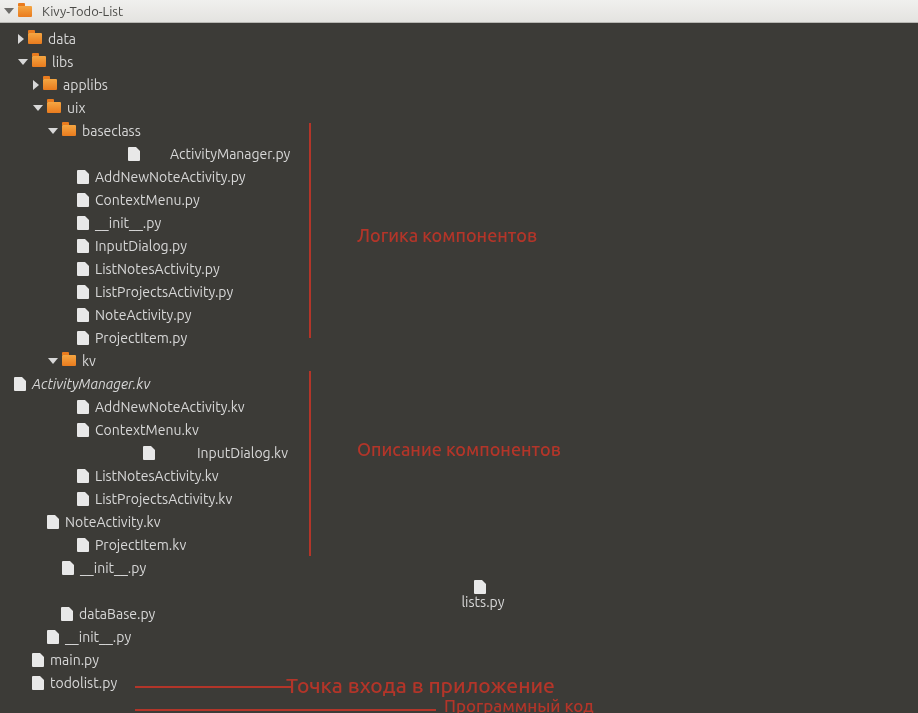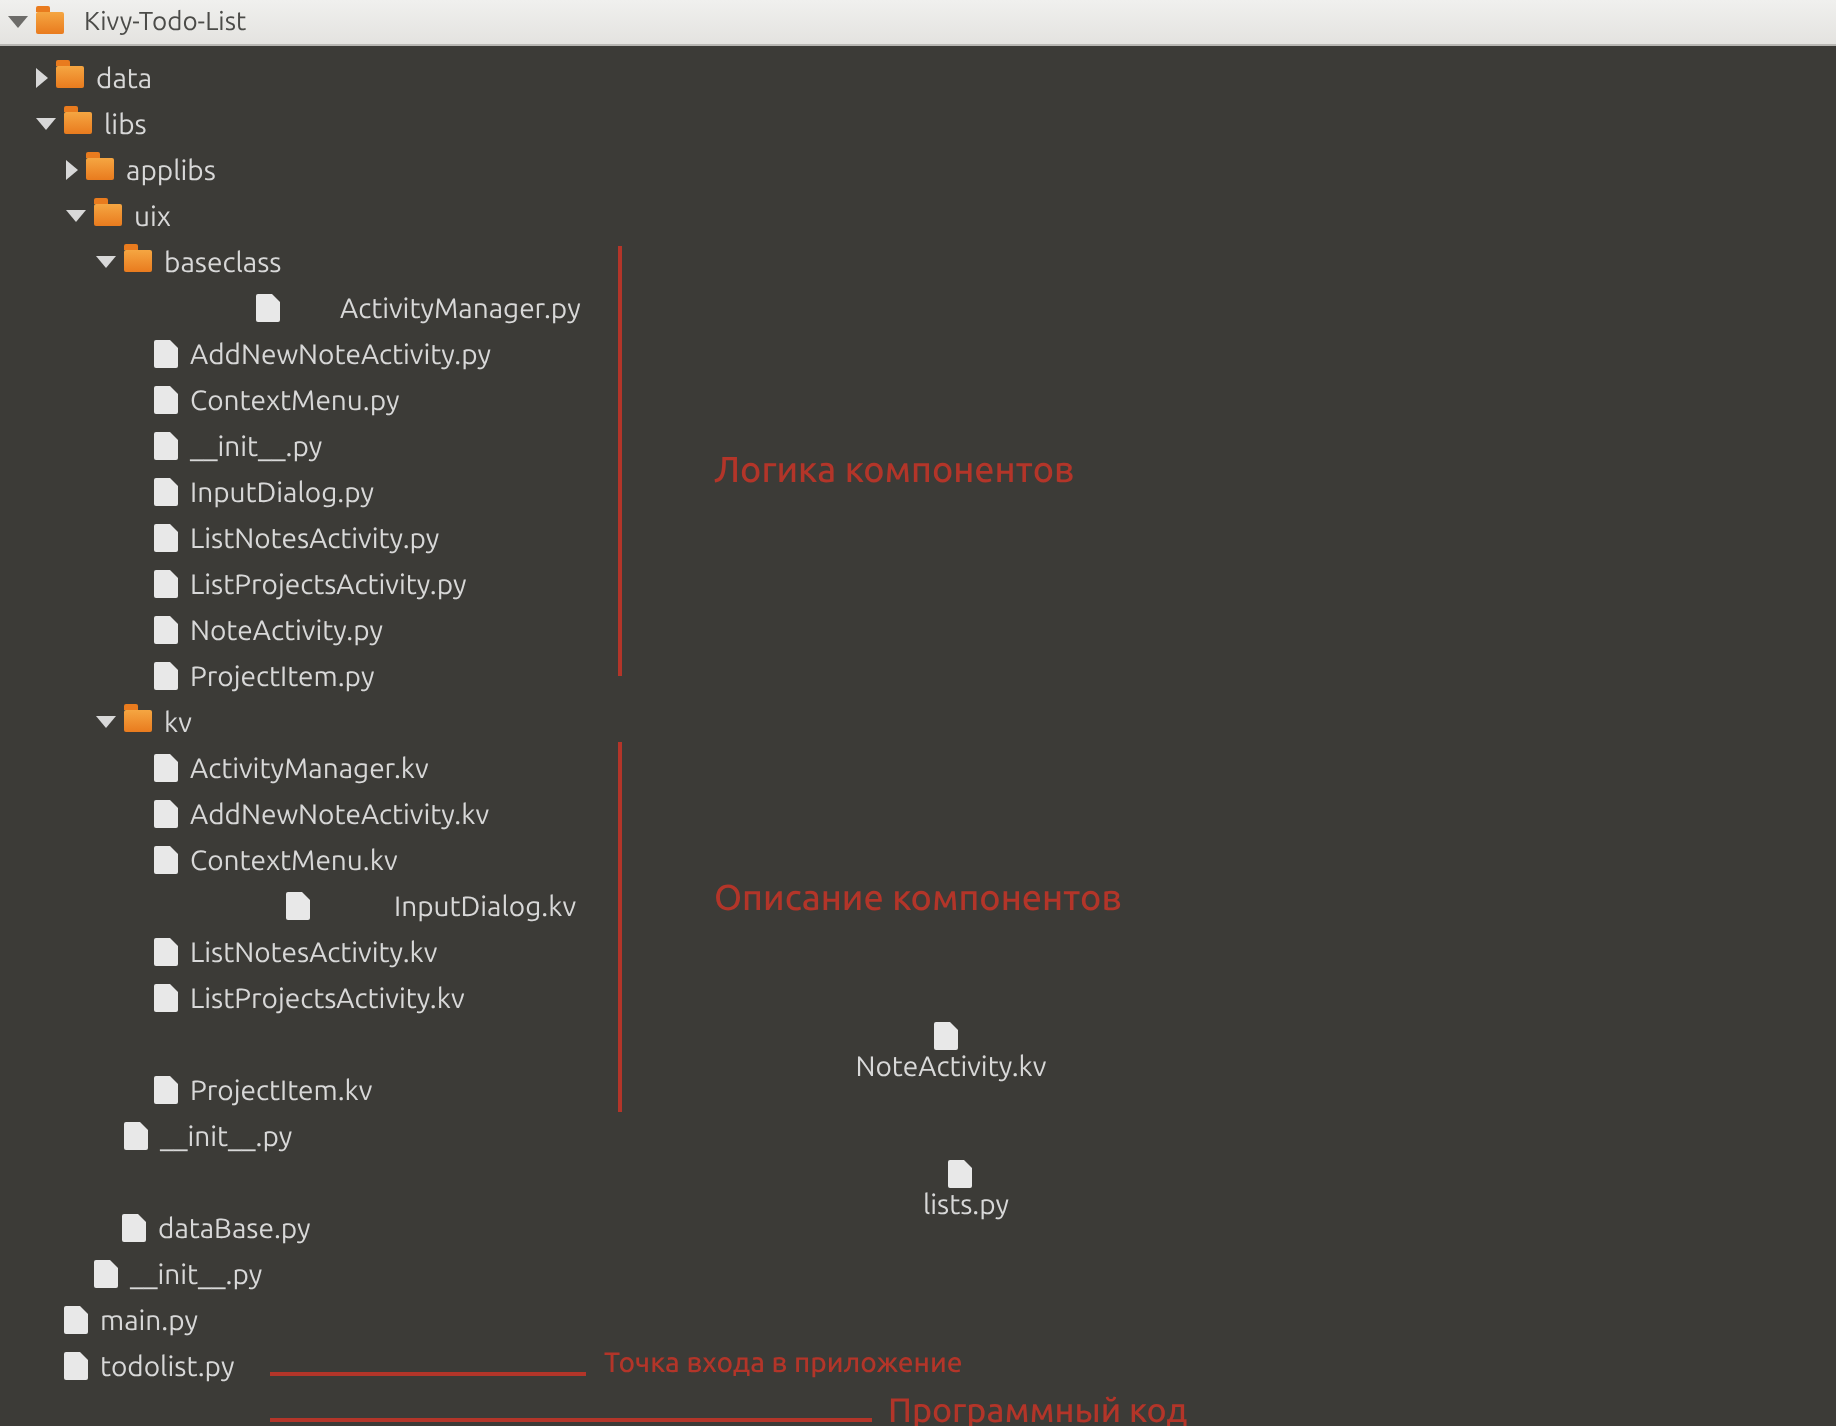--- a/index.html
+++ b/index.html
@@ -189,21 +189,21 @@
     <div class="row" style="padding-left: 63px;">
       <span class="toggle none"></span>
       <span class="icon-file"></span>
       <span class="label">ProjectItem.py</span>
     </div>
     <div class="row" style="padding-left: 48px;">
       <span class="toggle down"></span>
       <span class="icon-folder"></span>
       <span class="label">kv</span>
     </div>
-    <div class="row" style="padding-left: 63px;">
+    <div class="row" style=" font-style: italic;">
       <span class="toggle none"></span>
       <span class="icon-file"></span>
       <span class="label">ActivityManager.kv</span>
     </div>
     <div class="row" style="padding-left: 63px;">
       <span class="toggle none"></span>
       <span class="icon-file"></span>
       <span class="label">AddNewNoteActivity.kv</span>
     </div>
     <div class="row" style="padding-left: 63px;">
@@ -219,21 +219,21 @@
     <div class="row" style="padding-left: 63px;">
       <span class="toggle none"></span>
       <span class="icon-file"></span>
       <span class="label">ListNotesActivity.kv</span>
     </div>
     <div class="row" style="padding-left: 63px;">
       <span class="toggle none"></span>
       <span class="icon-file"></span>
       <span class="label">ListProjectsActivity.kv</span>
     </div>
-    <div class="row" style="padding-left: 33px; flex-direction: column;">
+    <div class="row" style="padding-left: 33px;">
       <span class="toggle none"></span>
       <span class="icon-file"></span>
       <span class="label">NoteActivity.kv</span>
     </div>
     <div class="row" style="padding-left: 63px;">
       <span class="toggle none"></span>
       <span class="icon-file"></span>
       <span class="label">ProjectItem.kv</span>
     </div>
     <div class="row" style="padding-left: 48px;">
@@ -266,17 +266,17 @@
       <span class="icon-file"></span>
       <span class="label">todolist.py</span>
     </div>
     <div class="vline" style="left:309px; top:100px; height:215px;"></div>
   <div class="annotation" style="left:357px; top:202px;">Логика компонентов</div>
 
   <div class="vline" style="left:309px; top:348px; height:185px;"></div>
   <div class="annotation" style="left:357px; top:416px;">Описание компонентов</div>
 
   <div class="hline" style="left:135px; top:663px; width:158px;"></div>
-  <div class="annotation" style="left:302px; top:650px; font-size:14px;">Точка входа в приложение</div>
+  <div class="annotation" style="left:286px; top:650px; font-size:21px;">Точка входа в приложение</div>
 
   <div class="hline" style="left:135px; top:686px; width:301px;"></div>
   <div class="annotation" style="left:444px; top:673px; font-size:17px;">Программный код</div>
 </div>
 
 </body></html>

